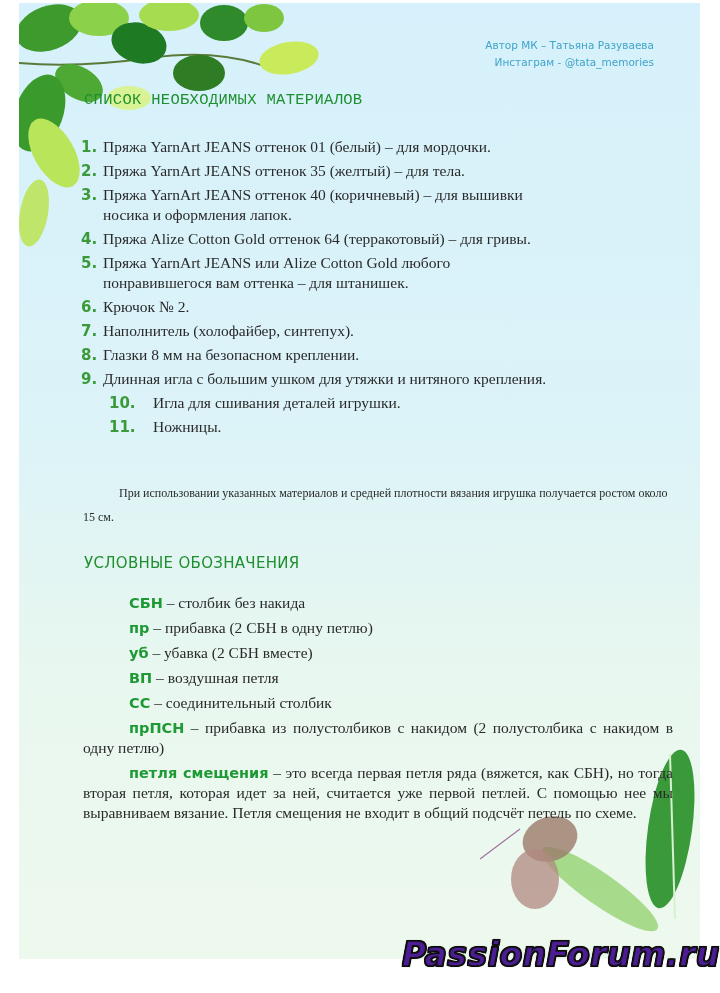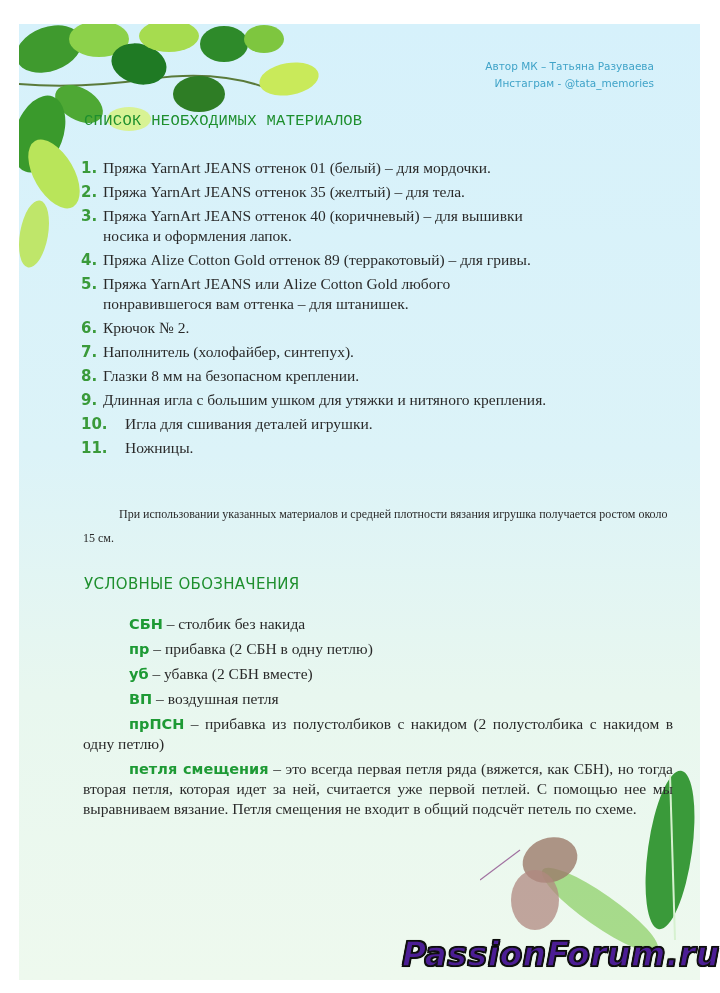--- a/index.html
+++ b/index.html
@@ -2,21 +2,21 @@
 <html><head>
 <meta charset="utf-8">
 <style>
   html, body { margin: 0; padding: 0; }
   body {
     width: 720px; height: 993px; background: #ffffff;
     position: relative; overflow: hidden;
     font-family: "DejaVu Serif", serif;
   }
   .page {
-    position: absolute; left: 19px; top: 24px; width: 681px; height: 956px;
+    position: absolute; left: 19px; top: 3px; width: 681px; height: 956px;
     background: linear-gradient(180deg, #d6f1fb 0%, #dcf3f8 45%, #e8f7ef 70%, #eef9ee 100%);
     overflow: hidden;
   }
   
   .leaves { position: absolute; left: 0; top: 0; width: 340px; height: 280px; }
   .leaves-br { position: absolute; right: 0; bottom: 0; width: 220px; height: 220px; }
   .author {
     position: absolute; right: 46px; top: 34px; text-align: right;
     font-family: "DejaVu Sans", sans-serif; font-size: 10.5px; color: #3fa3c8; line-height: 17px;
   }
@@ -31,21 +31,21 @@
   .list { position: absolute; left: 62px; top: 132px; width: 600px; margin: 0; padding: 0; list-style: none; }
   .list li {
     position: relative; padding-left: 22px; font-size: 13.3px; line-height: 24.5px; color: #2a2a2a;
     font-family: "Liberation Serif", serif; font-size: 15.5px;
   }
   .list li .lines { display: block; line-height: 20px; padding: 2px 0 2px 0; }
   .list li .num {
     position: absolute; left: 0; top: 2px;
     font-family: "DejaVu Sans", sans-serif; font-size: 15px; color: #3a9a3a; font-weight: bold; line-height: 20px;
   }
-  .list li.wide { padding-left: 44px; }
+  .list li.wide { padding-left: 44px; margin-left: 28px; }
   .para {
     position: absolute; left: 64px; top: 478px; width: 590px;
     font-family: Liberation Serif, serif; font-size: 12px; line-height: 24px; color: #2a2a2a;
     text-indent: 36px;
   }
   .legend { position: absolute; left: 64px; top: 590px; width: 590px; }
   .legend .row {
     font-family: "Liberation Serif", serif; font-size: 15.5px; line-height: 20px; color: #2a2a2a;
     margin-bottom: 5px; text-align: justify;
   }
@@ -106,21 +106,21 @@
     <li>
         <span class="num">2.</span>
         <span class="lines">Пряжа YarnArt JEANS оттенок 35 (желтый) – для тела.</span>
       </li>
     <li>
         <span class="num">3.</span>
         <span class="lines" style="width:440px">Пряжа YarnArt JEANS оттенок 40 (коричневый) – для вышивки носика и оформления лапок.</span>
       </li>
     <li>
         <span class="num">4.</span>
-        <span class="lines">Пряжа Alize Cotton Gold оттенок 89 (терракотовый) – для гривы.</span>
+        <span class="lines">Пряжа Alize Cotton Gold оттенок 64 (терракотовый) – для гривы.</span>
       </li>
     <li>
         <span class="num">5.</span>
         <span class="lines" style="width:420px">Пряжа YarnArt JEANS или Alize Cotton Gold любого понравившегося вам оттенка – для штанишек.</span>
       </li>
     <li>
         <span class="num">6.</span>
         <span class="lines">Крючок № 2.</span>
       </li>
     <li>
@@ -147,18 +147,19 @@
 
   <div class="para">При использовании указанных материалов и средней плотности вязания игрушка получается ростом около 15 см.</div>
 
   <div class="h2">УСЛОВНЫЕ ОБОЗНАЧЕНИЯ</div>
 
   <div class="legend">
     <div class="row"><span class="abbr">СБН</span><span> – столбик без накида</span></div>
     <div class="row"><span class="abbr">пр</span><span> – прибавка (2 СБН в одну петлю)</span></div>
     <div class="row"><span class="abbr">уб</span><span> – убавка (2 СБН вместе)</span></div>
     <div class="row"><span class="abbr">ВП</span><span> – воздушная петля</span></div>
+    <div class="row"><span class="abbr">СС</span><span> – соединительный столбик</span></div>
     <div class="row"><span class="abbr">прПСН</span><span> – прибавка из полустолбиков с накидом (2 полустолбика с накидом в одну петлю)</span></div>
     <div class="row"><span class="abbr">петля смещения</span><span> – это всегда первая петля ряда (вяжется, как СБН), но тогда вторая петля, которая идет за ней, считается уже первой петлей. С помощью нее мы выравниваем вязание. Петля смещения не входит в общий подсчёт петель по схеме.</span></div>
   </div>
 </div>
 
 <div class="watermark">PassionForum.ru</div>
 
 </body></html>

